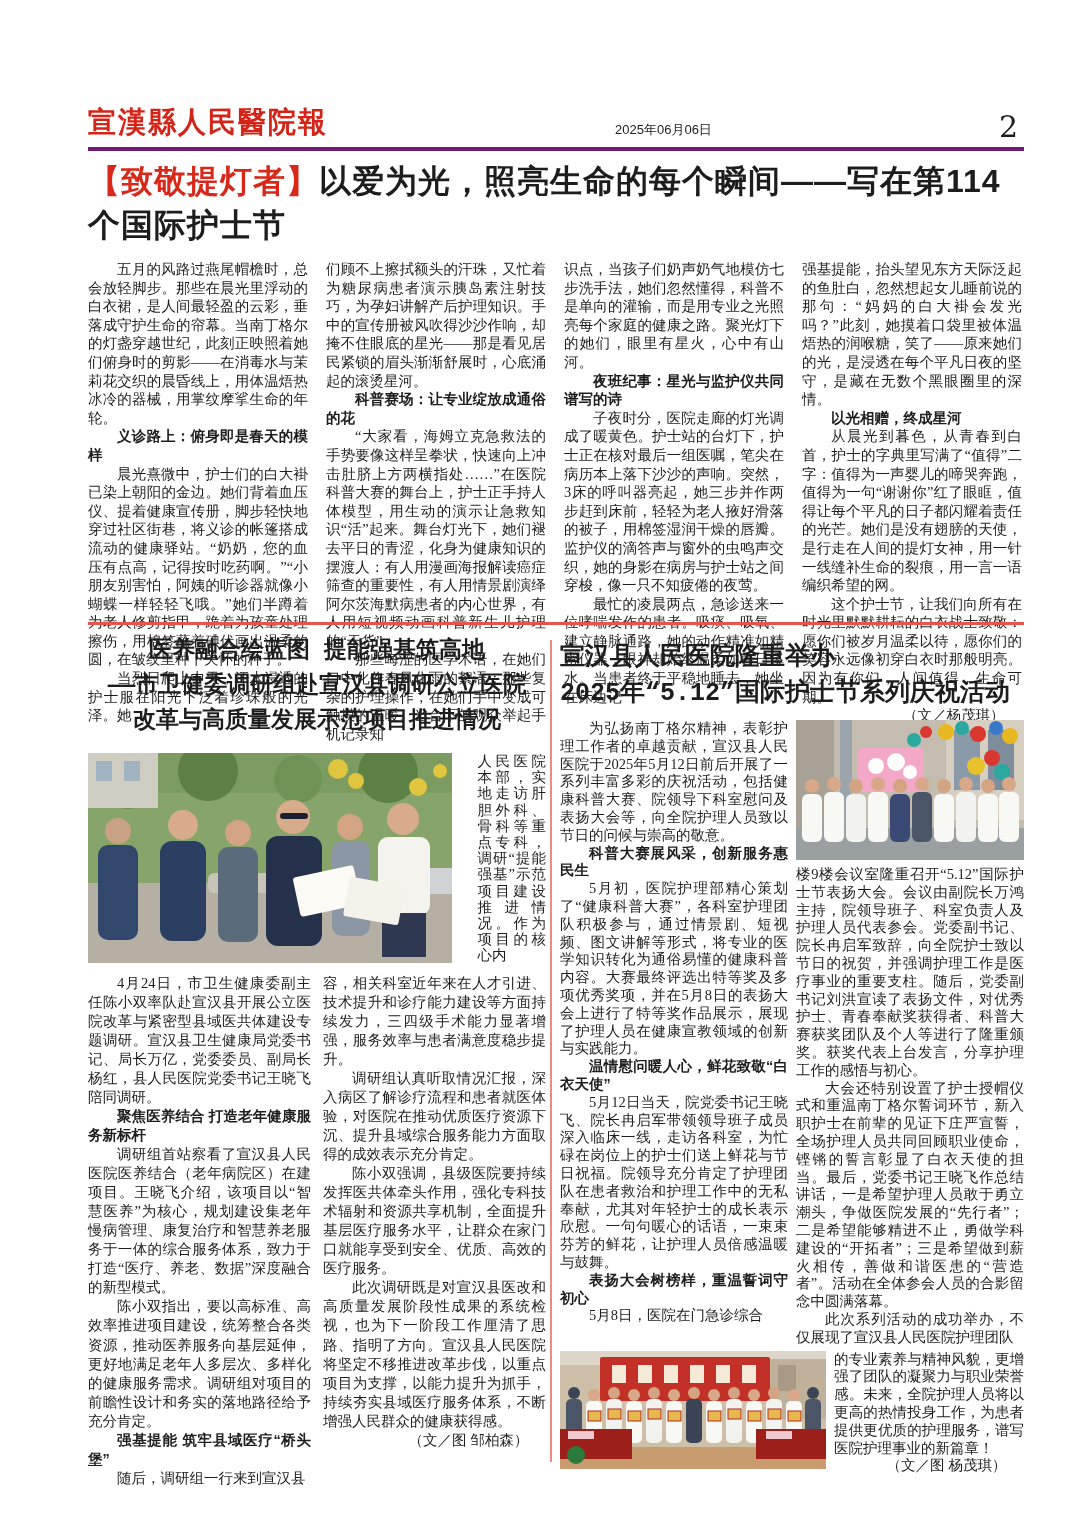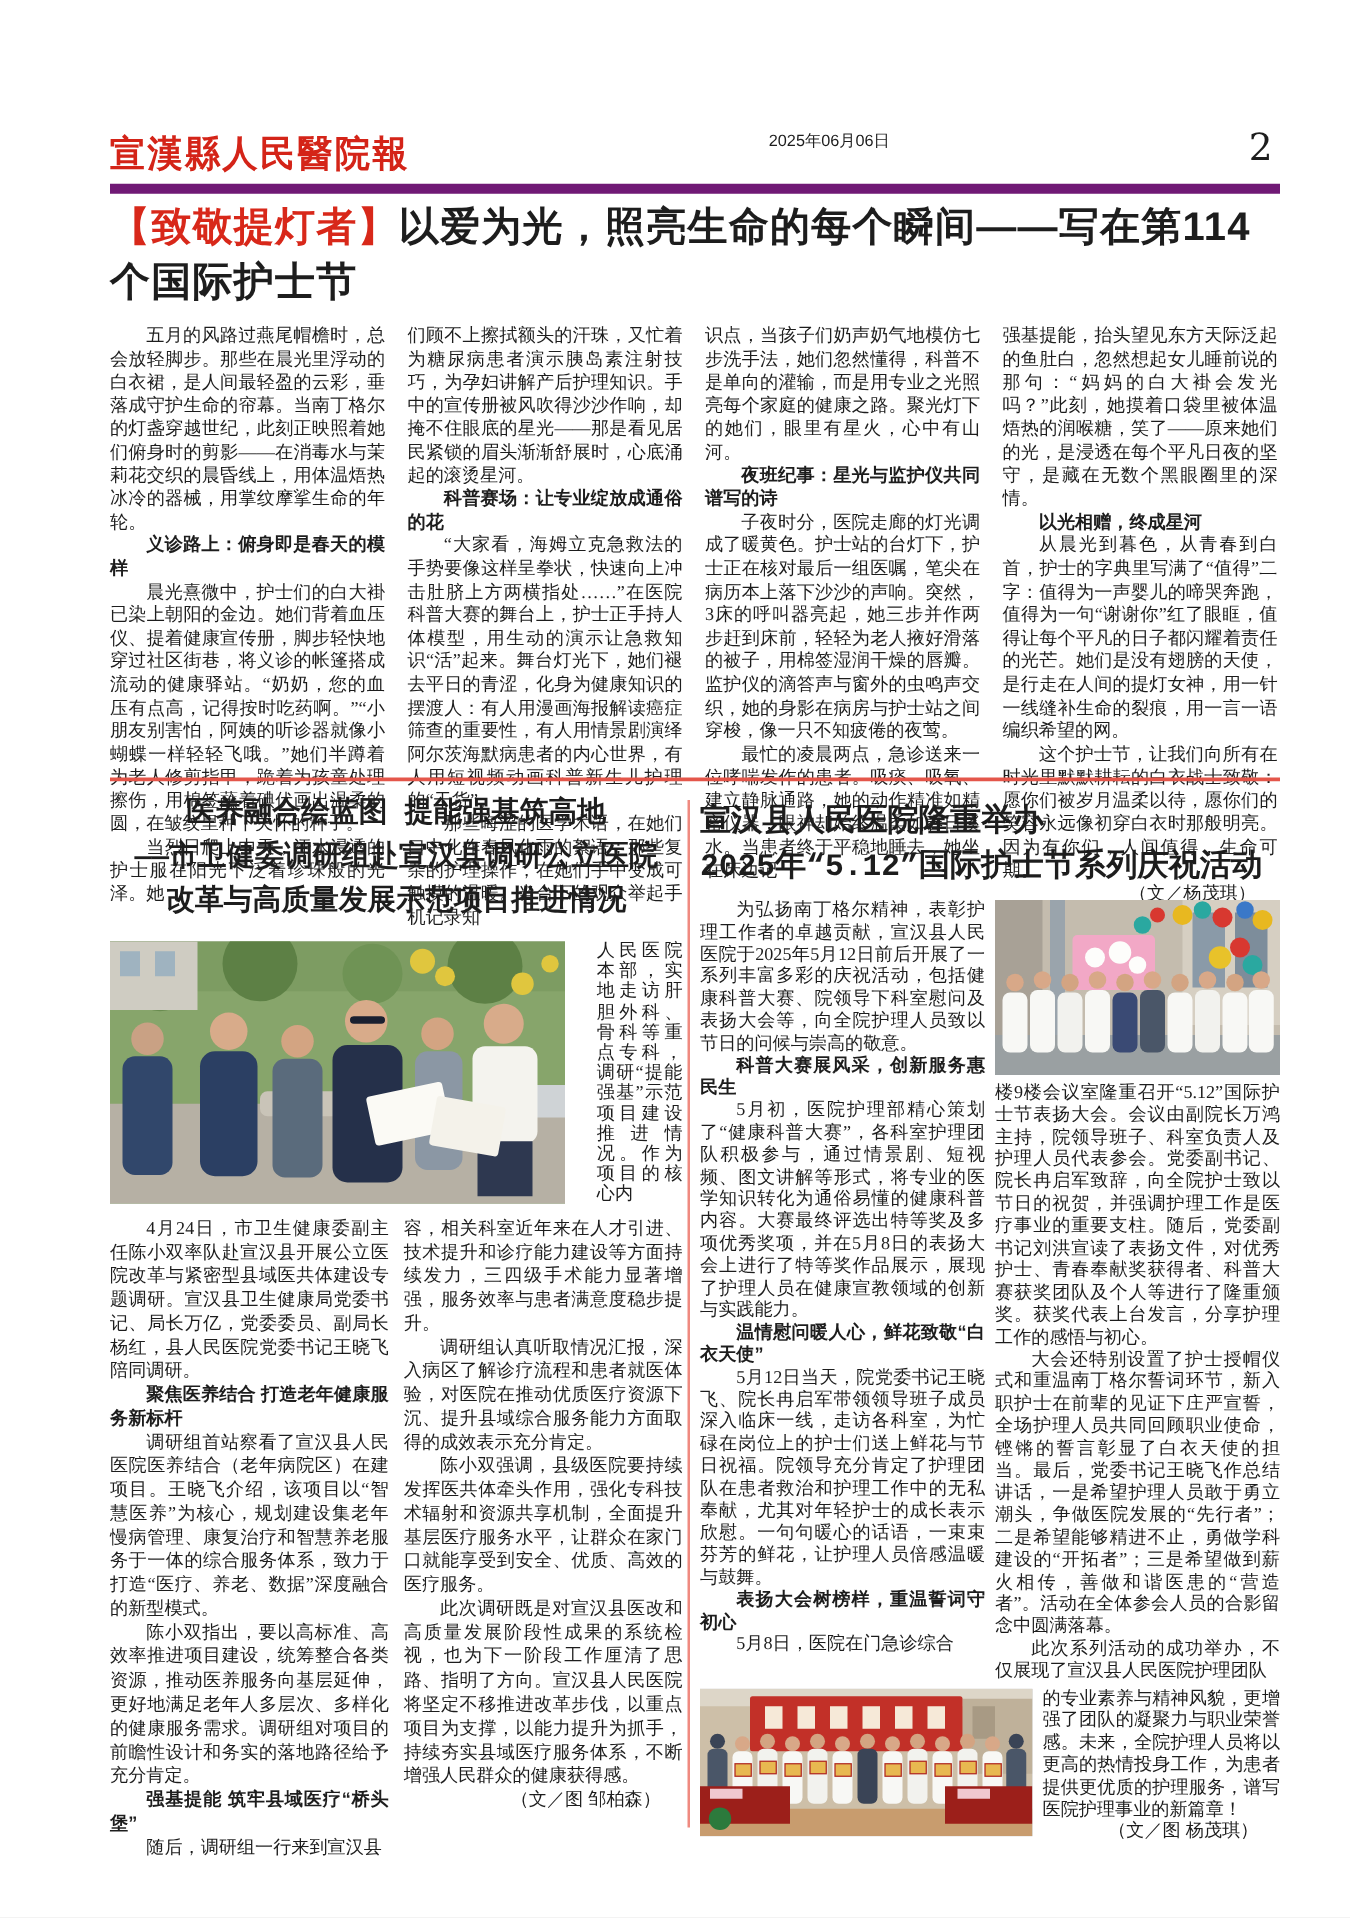--- a/index.html
+++ b/index.html
@@ -1,21 +1,21 @@
 <!DOCTYPE html>
 <html><head>
 <meta charset="utf-8">
 <style>
   html,body{margin:0;padding:0;background:#e9e9e9;}
   .page{position:relative;width:1080px;height:1534px;background:#ffffff;margin:0 auto;overflow:hidden;
         font-family:"Liberation Serif","DejaVu Serif",serif;color:#1d1d1d;}
 
   
-  .masthead-bar{position:absolute;left:88px;right:56px;top:104px;display:flex;align-items:flex-start;
-                border-bottom:8px solid #701a75;padding-bottom:5px;}
+  .masthead-bar{position:absolute;left:88px;right:56px;top:104px;display:flex;align-items:flex-end;
+                border-bottom:4px solid #701a75;padding-bottom:5px;}
   .masthead{font-size:28px;font-weight:bold;color:#d42418;letter-spacing:2px;
             font-family:"DejaVu Serif",serif;transform:scaleY(1.05);}
   .issue-date{flex:1;text-align:center;font-size:13px;font-weight:normal;
               font-family:"Liberation Sans",sans-serif;padding-bottom:3px;}
   .page-num{font-size:30px;font-family:"DejaVu Serif",serif;padding-right:6px;line-height:30px;}
 
   
   .blk{margin:0;text-align:justify;text-justify:inter-character;}
   .b-p{text-indent:2em;}
   .b-p.ni{text-indent:0;}

